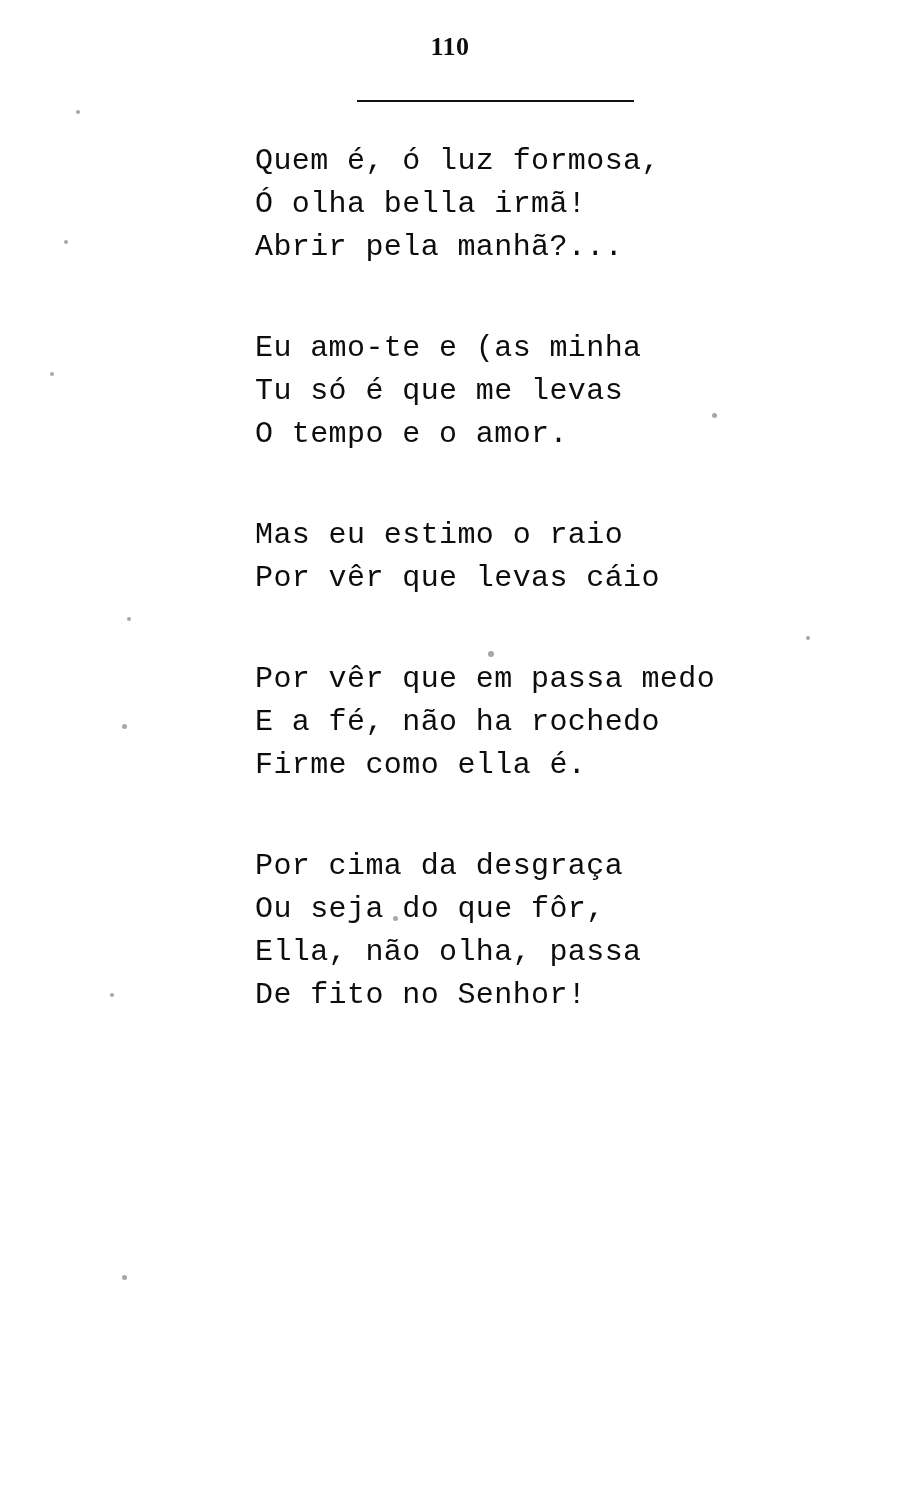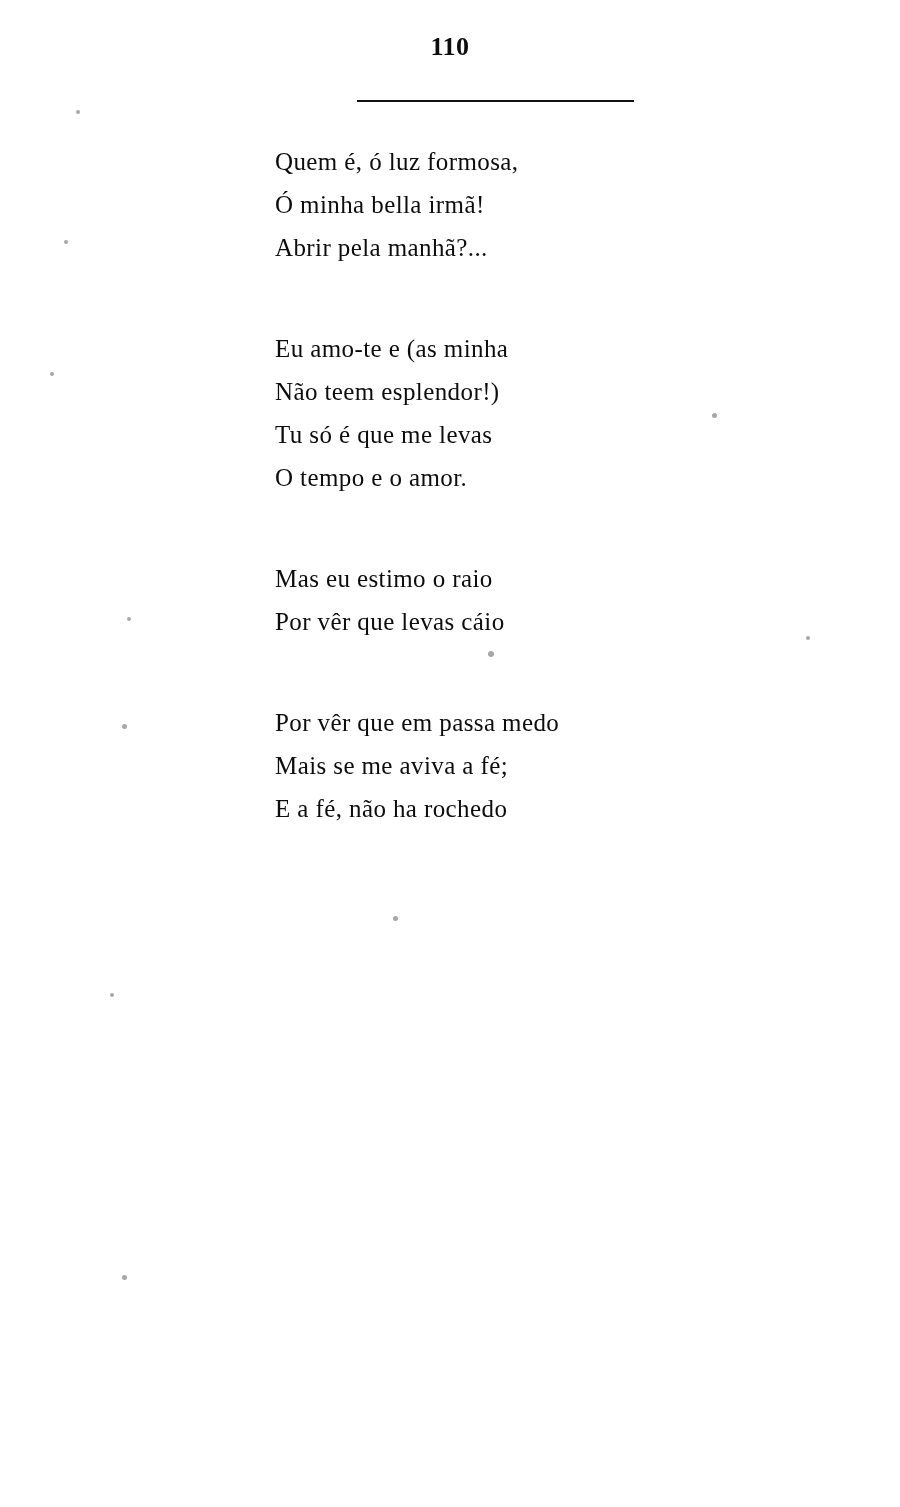--- a/index.html
+++ b/index.html
@@ -53,26 +53,25 @@
 
   .stanza {
     margin: 0 0 58px 0;
   }
 
   .stanza:last-child {
     margin-bottom: 0;
   }
 
   .line {
-    font-size: 25px;
+    font-size: 30px;
     line-height: 43px;
     white-space: pre;
     letter-spacing: 0.4px;
-    font-family: Liberation Serif, serif;
-    margin-left: 20px;
+    font-family: Liberation Mono, monospace;
   }
 
   
   .speck {
     position: absolute;
     background: #8a8a8a;
     border-radius: 50%;
     opacity: 0.75;
   }
 </style>
@@ -82,42 +81,47 @@
 <div class="page">
 
   <div class="page-number">110</div>
 
   <div class="header-rule"></div>
 
   <div class="poem">
 
     <div class="stanza">
       <div class="line">Quem é, ó luz formosa,</div>
-      <div class="line">Ó minha bella irmã!</div>
+      <div class="line">Ó olha bella irmã!</div>
       <div class="line">Abrir pela manhã?...</div>
     </div>
 
     <div class="stanza">
       <div class="line">Eu amo-te e (as minha</div>
-      <div class="line">Não teem esplendor!)</div>
       <div class="line">Tu só é que me levas</div>
       <div class="line">O tempo e o amor.</div>
     </div>
 
     <div class="stanza">
       <div class="line">Mas eu estimo o raio</div>
       <div class="line">Por vêr que levas cáio</div>
     </div>
 
     <div class="stanza">
       <div class="line">Por vêr que em passa medo</div>
-      <div class="line">Mais se me aviva a fé;</div>
       <div class="line">E a fé, não ha rochedo</div>
+      <div class="line">Firme como ella é.</div>
     </div>
 
+    <div class="stanza">
+      <div class="line">Por cima da desgraça</div>
+      <div class="line">Ou seja do que fôr,</div>
+      <div class="line">Ella, não olha, passa</div>
+      <div class="line">De fito no Senhor!</div>
+    </div>
 
   </div>
 
   <div class="speck" style="left:76px;  top:110px; width:4px; height:4px;"></div>
   <div class="speck" style="left:64px;  top:240px; width:4px; height:4px;"></div>
   <div class="speck" style="left:50px;  top:372px; width:4px; height:4px;"></div>
   <div class="speck" style="left:127px; top:617px; width:4px; height:4px;"></div>
   <div class="speck" style="left:122px; top:724px; width:5px; height:5px;"></div>
   <div class="speck" style="left:110px; top:993px; width:4px; height:4px;"></div>
   <div class="speck" style="left:122px; top:1275px; width:5px; height:5px;"></div>

